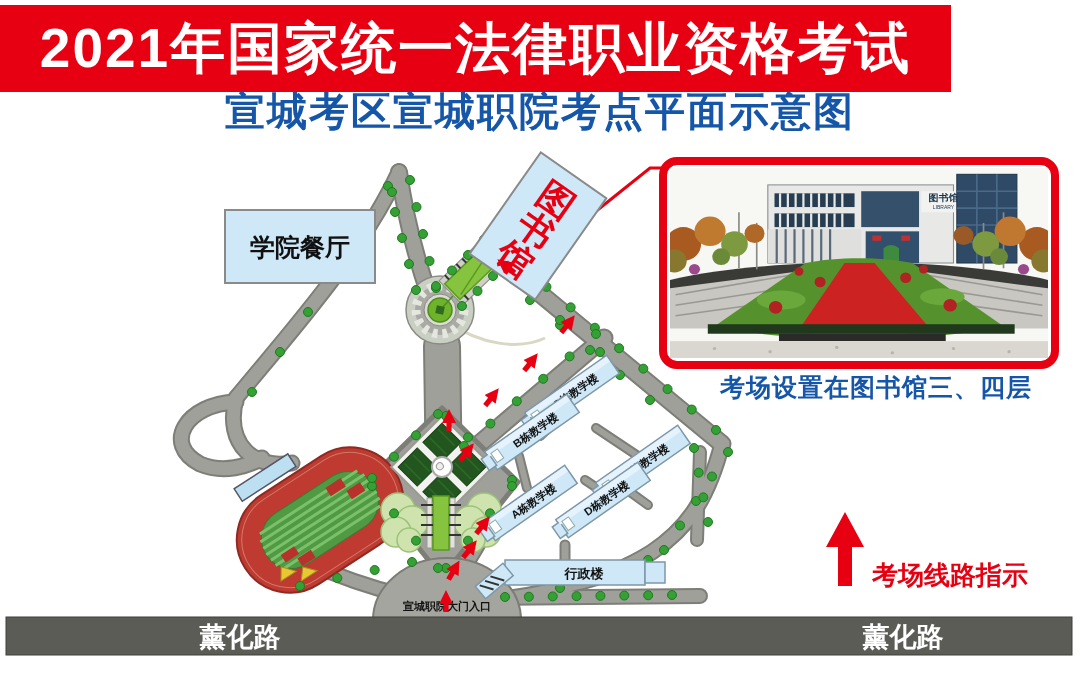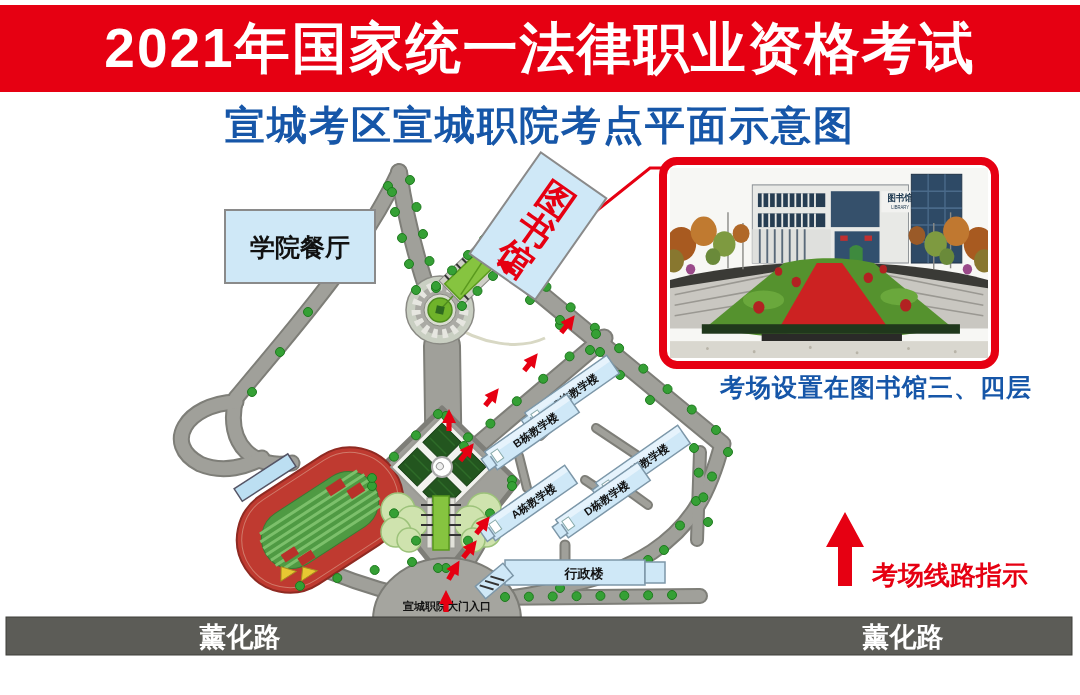--- a/index.html
+++ b/index.html
@@ -1,24 +1,24 @@
 <!DOCTYPE html>
 <html style="--accentRed: #e60012; --titleBlue: #1656a8; --roadFill: #a0a09a; --roadEdge: #7e7e78; --roadDarkBar: #5c5c57; --buildingFill: #cfe8f7; --buildingEdge: #7d97a8; --treeGreen: #35a035; --rampGreen: #86c440; --fieldGreen: #4f9a43; --trackRed: #bf3a30; --plazaGreenDark: #23561f; --plazaGreenLight: #cfe3ae;"><head>
 <meta charset="utf-8">
 <style>
   html,body{margin:0;padding:0;background:#fff;}
   .page{position:relative;width:1080px;height:695px;overflow:hidden;background:#fff;
         font-family:"Liberation Sans",sans-serif;}
-  .banner{position:absolute;left:0;top:5px;width:1080px;height:87px;background:var(--accentRed);
+  .banner{position:absolute;left:0;top:5px;width:951px;height:87px;background:var(--accentRed);
           display:flex;align-items:center;justify-content:center;}
   .banner span{color:#fff;font-size:55px;font-weight:bold;letter-spacing:2px;white-space:nowrap;}
-  .subtitle{position:absolute;left:0;top:98px;width:1080px;text-align:center;
+  .subtitle{position:absolute;left:0;top:84px;width:1080px;text-align:center;
             font-size:40px;font-weight:bold;color:var(--titleBlue);letter-spacing:2px;}
   .mapsvg{position:absolute;left:0;top:0;width:1080px;height:695px;}
-  .inset{position:absolute;left:659px;top:157px;width:340px;height:212px;box-sizing:border-box;
+  .inset{position:absolute;left:659px;top:157px;width:400px;height:212px;box-sizing:border-box;
          border:8px solid var(--accentRed);border-radius:18px;background:#fff;padding:3px;}
   .inset svg{width:100%;height:100%;display:block;}
   .caption{position:absolute;left:662px;top:371px;width:370px;text-align:right;
            font-size:25px;font-weight:bold;color:var(--titleBlue);letter-spacing:1px;white-space:nowrap;}
   
   .rdo{fill:none;stroke:var(--roadEdge);stroke-linecap:round;stroke-linejoin:round;}
   .rd{fill:none;stroke:var(--roadFill);stroke-linecap:round;stroke-linejoin:round;}
   .tree{fill:var(--treeGreen);stroke:#1f7a1f;stroke-width:1;}
   .arrow{fill:var(--accentRed);}
   .bldg{fill:var(--buildingFill);stroke:var(--buildingEdge);stroke-width:1.5;}

